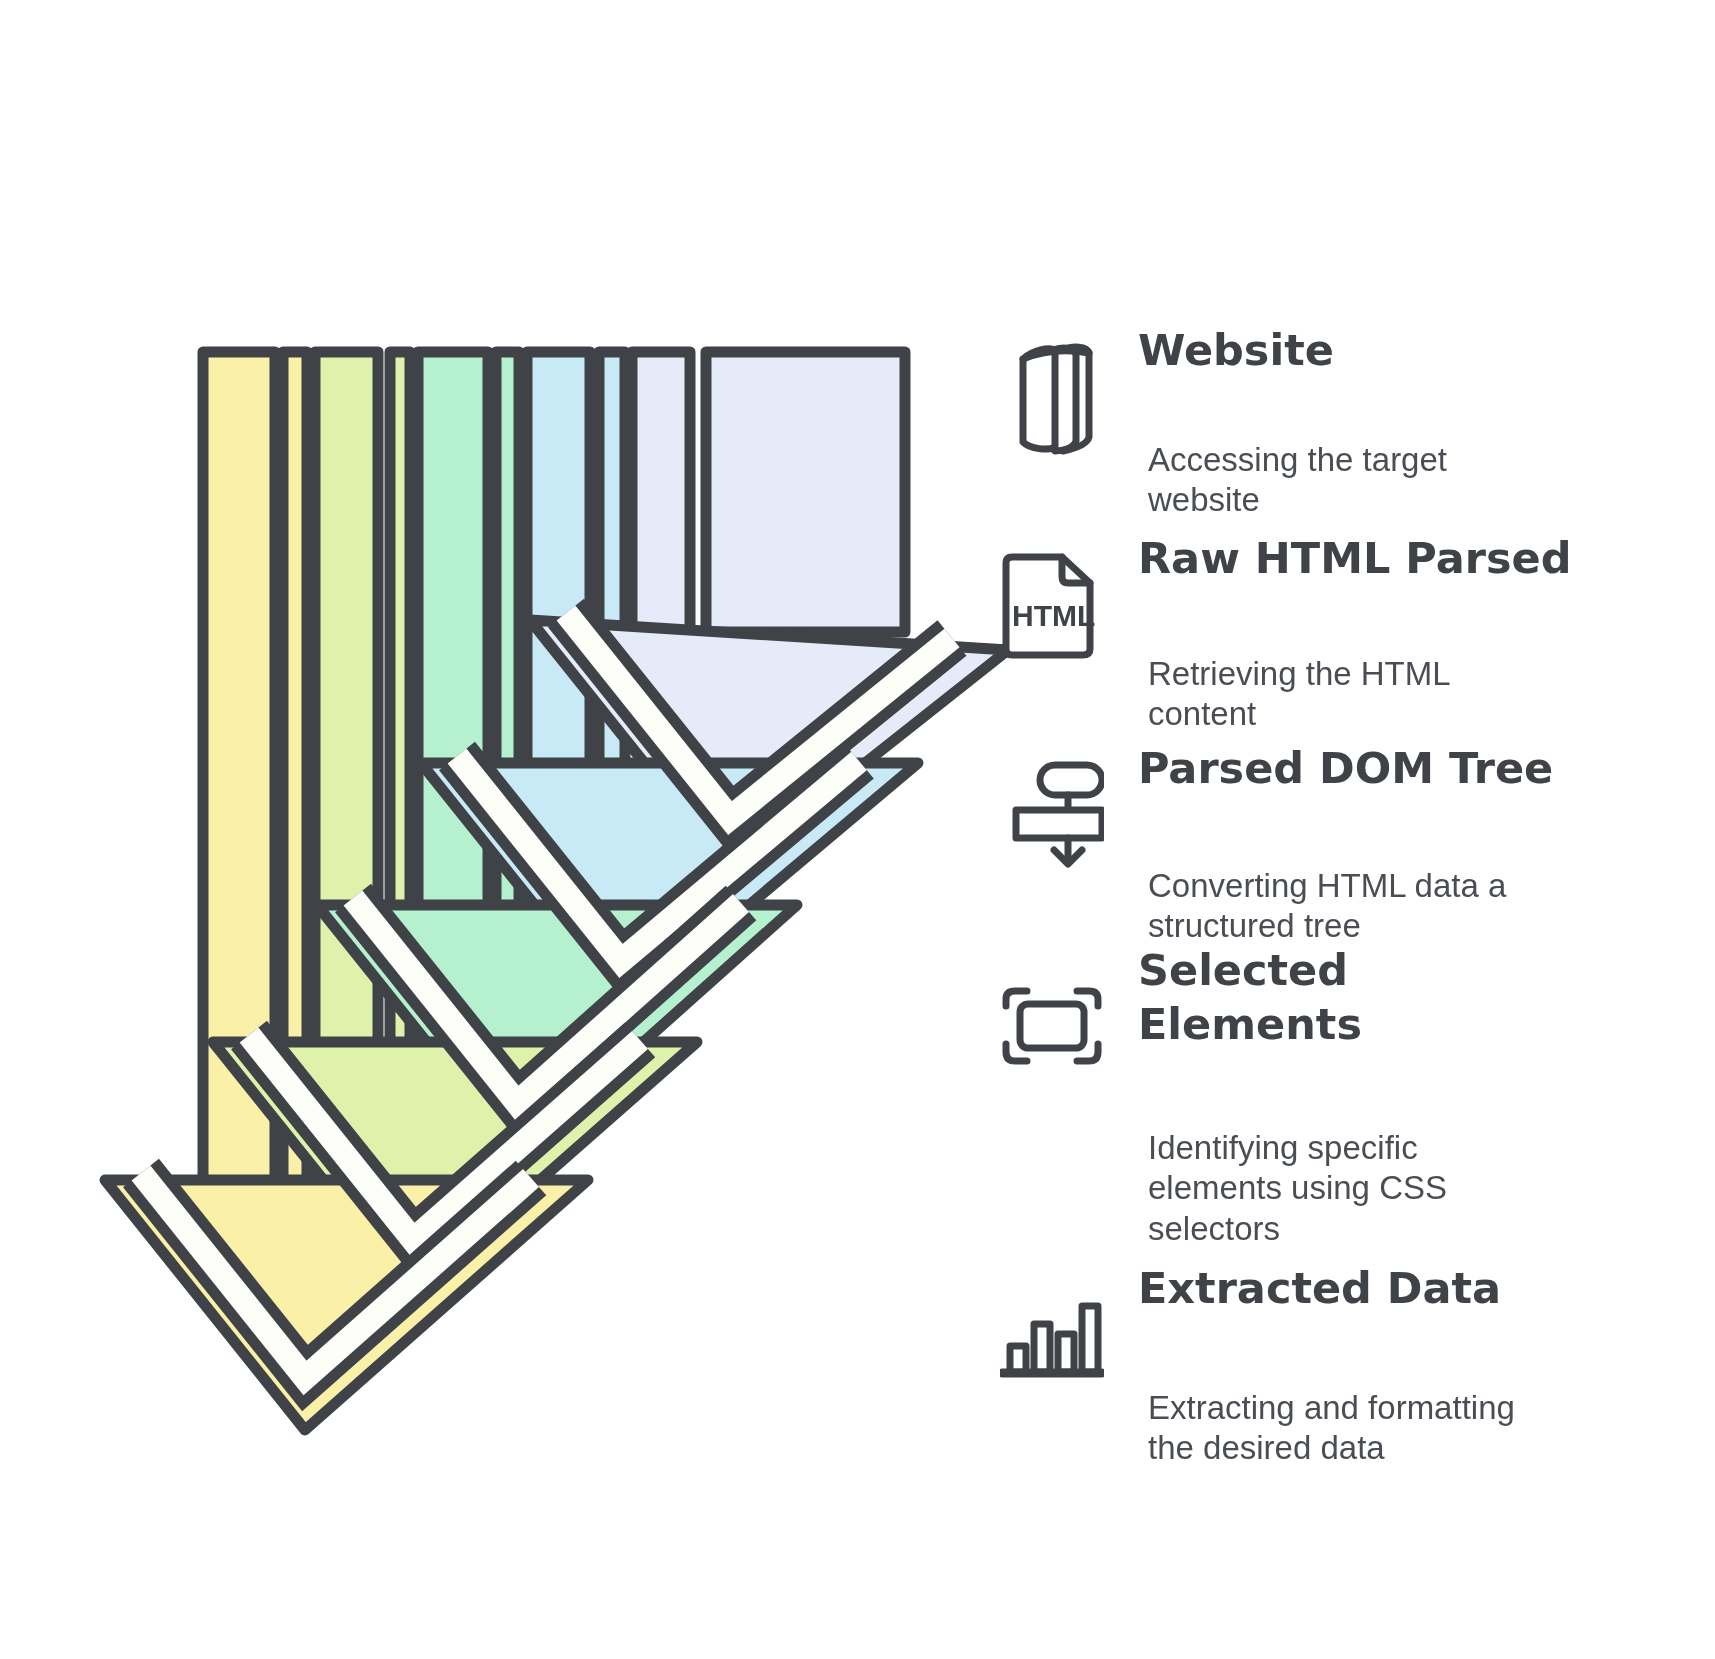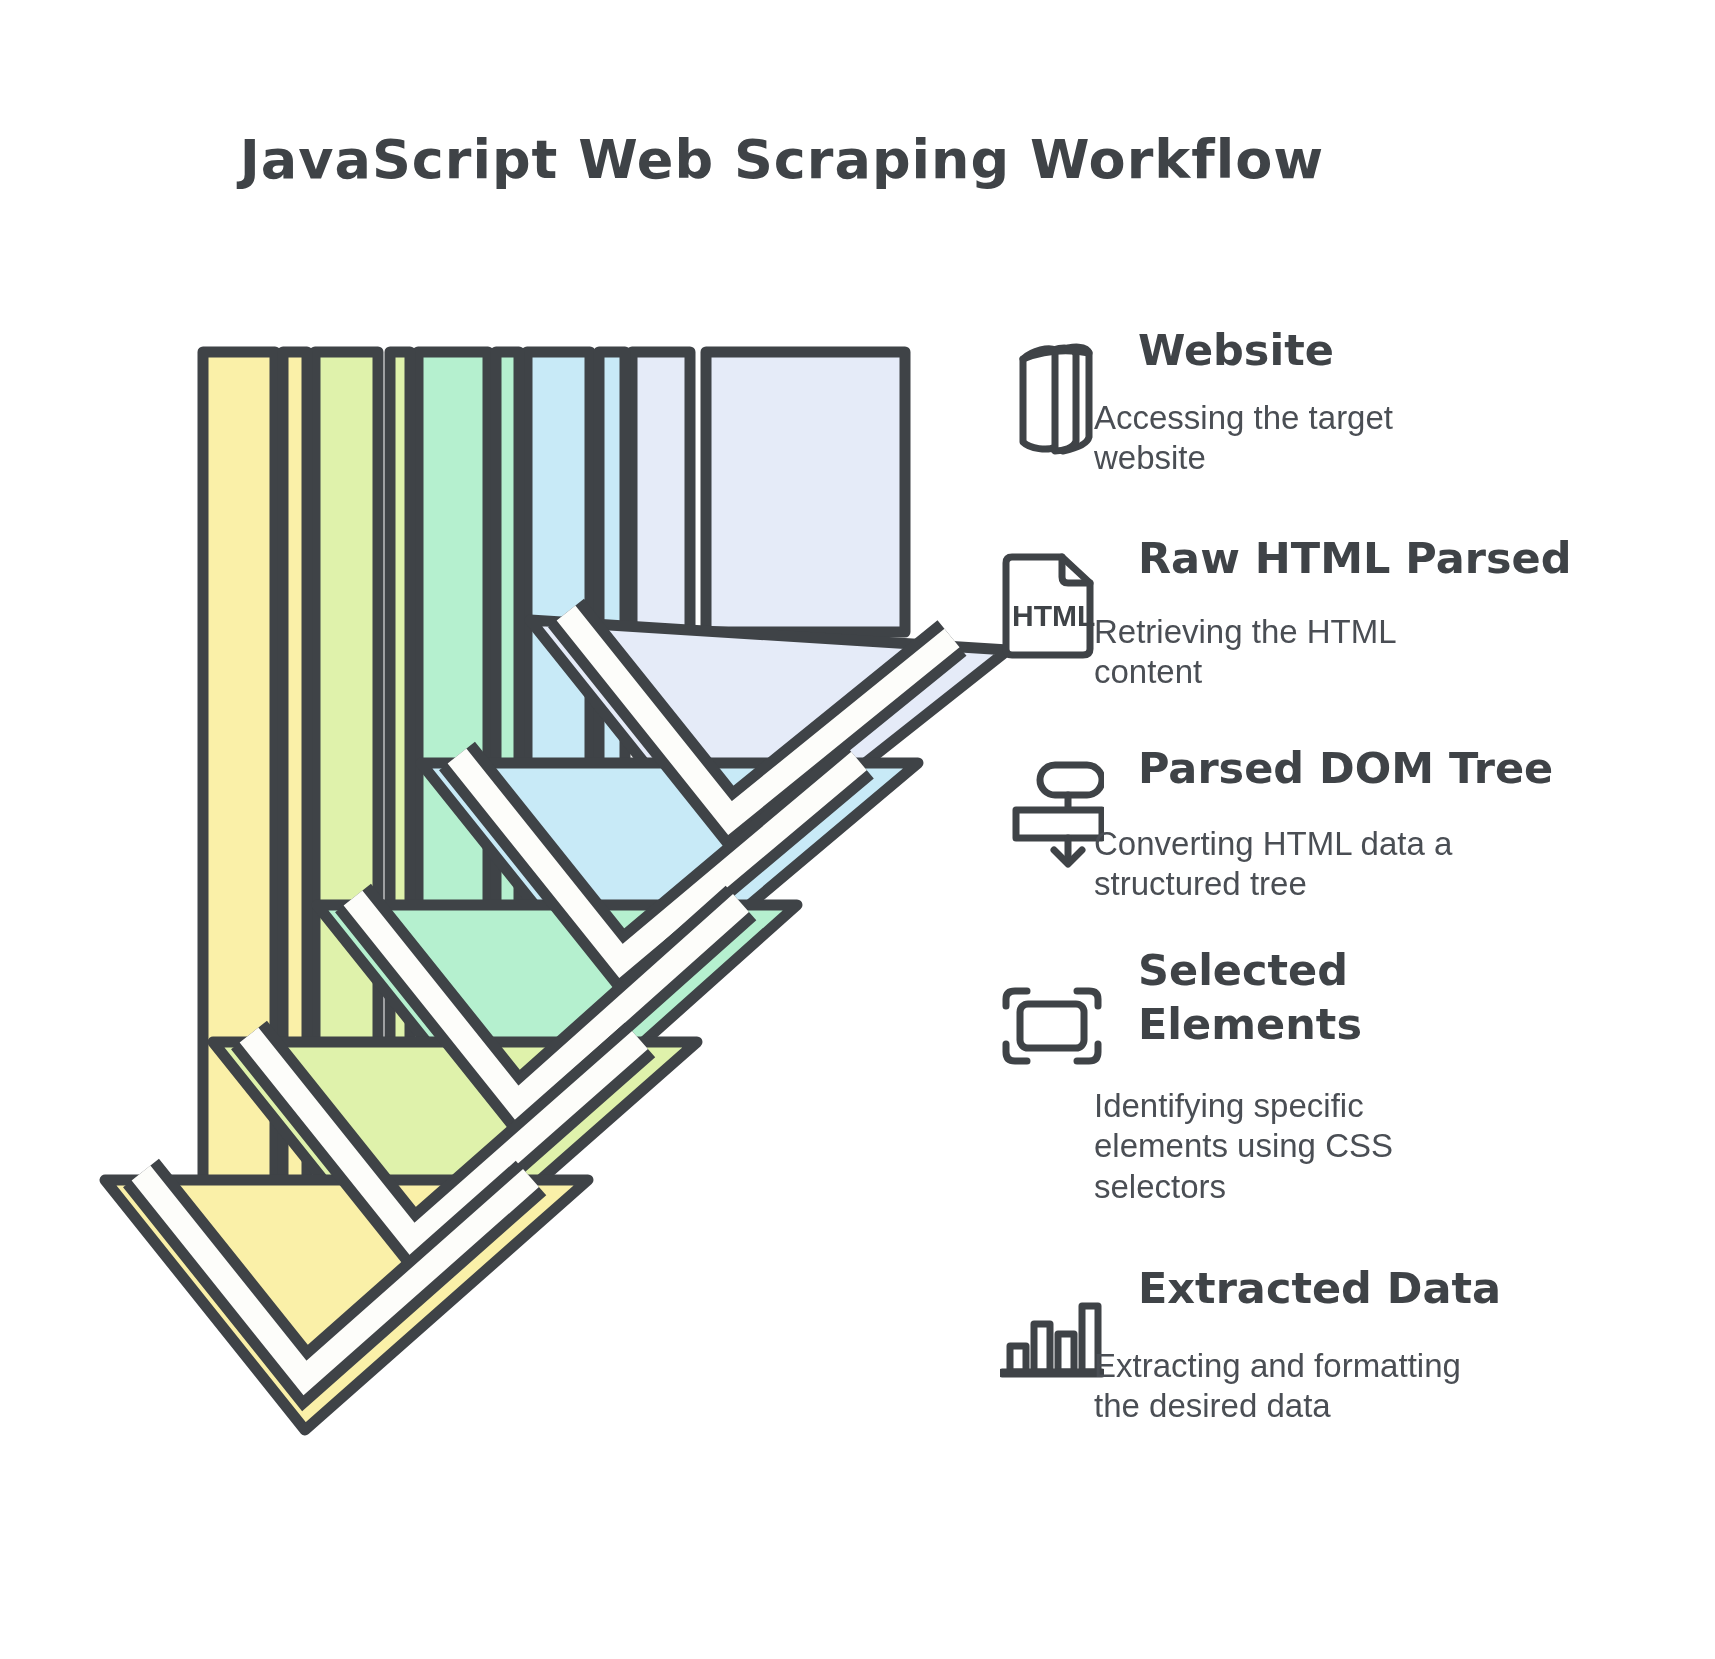--- a/index.html
+++ b/index.html
@@ -33,37 +33,37 @@
   .icon-stroke{fill:none;stroke:var(--ink);stroke-width:7;stroke-linecap:round;stroke-linejoin:round;}
   .icon-fill{fill:#ffffff;stroke:var(--ink);stroke-width:7;stroke-linecap:round;stroke-linejoin:round;}
   .step-label{
     position:absolute;left:1122px;width:470px;
     font-size:43px;font-weight:700;line-height:1.25;
     color:var(--heading);
     white-space:pre-line;
     margin-left:16px;
   }
   .step-desc{
-    position:absolute;left:1094px;width:395px;
+    position:absolute;left:1148px;width:395px;
     font-family:"Liberation Sans", sans-serif;
     font-size:33px;line-height:1.22;
     color:var(--body);
+    margin-top:42px;
   }
   .html-glyph{
     font-family:"Liberation Sans", sans-serif;
     font-size:30px;font-weight:700;
     fill:var(--ink);
   }
 </style>
 </head>
 <body>
 
 <div class="page">
 
-  <div class="title">JavaScript Web Scraping Workflow</div>
 
   <svg class="arrow-svg" width="1715" height="1659" viewBox="0 0 1715 1659">
 
     <g>
       <rect class="outline" x="632" y="352" width="58" height="280" fill="#e5ebf8"></rect>
       <rect class="outline" x="706" y="352" width="199" height="280" fill="#e5ebf8"></rect>
     </g>
     <g>
       <rect class="outline" x="527" y="352" width="63" height="420" fill="#c8eaf7"></rect>
       <rect class="outline" x="599" y="352" width="26" height="420" fill="#c8eaf7"></rect>

